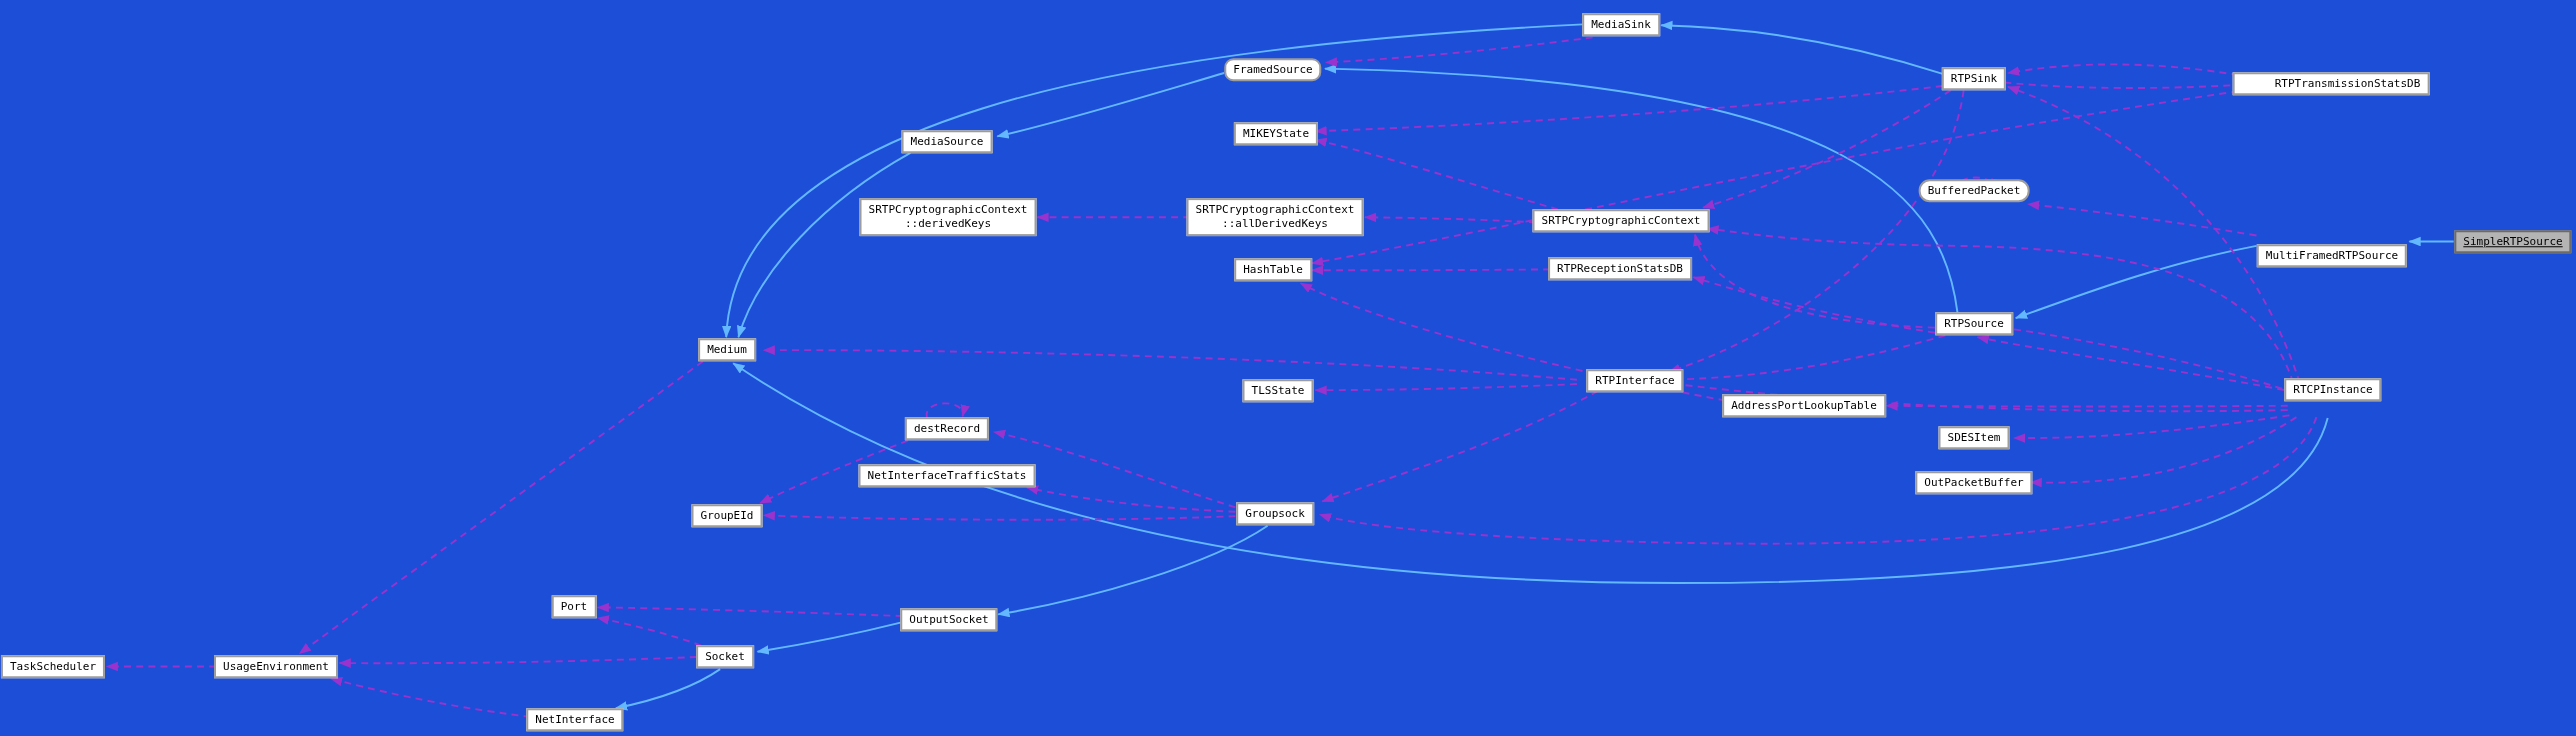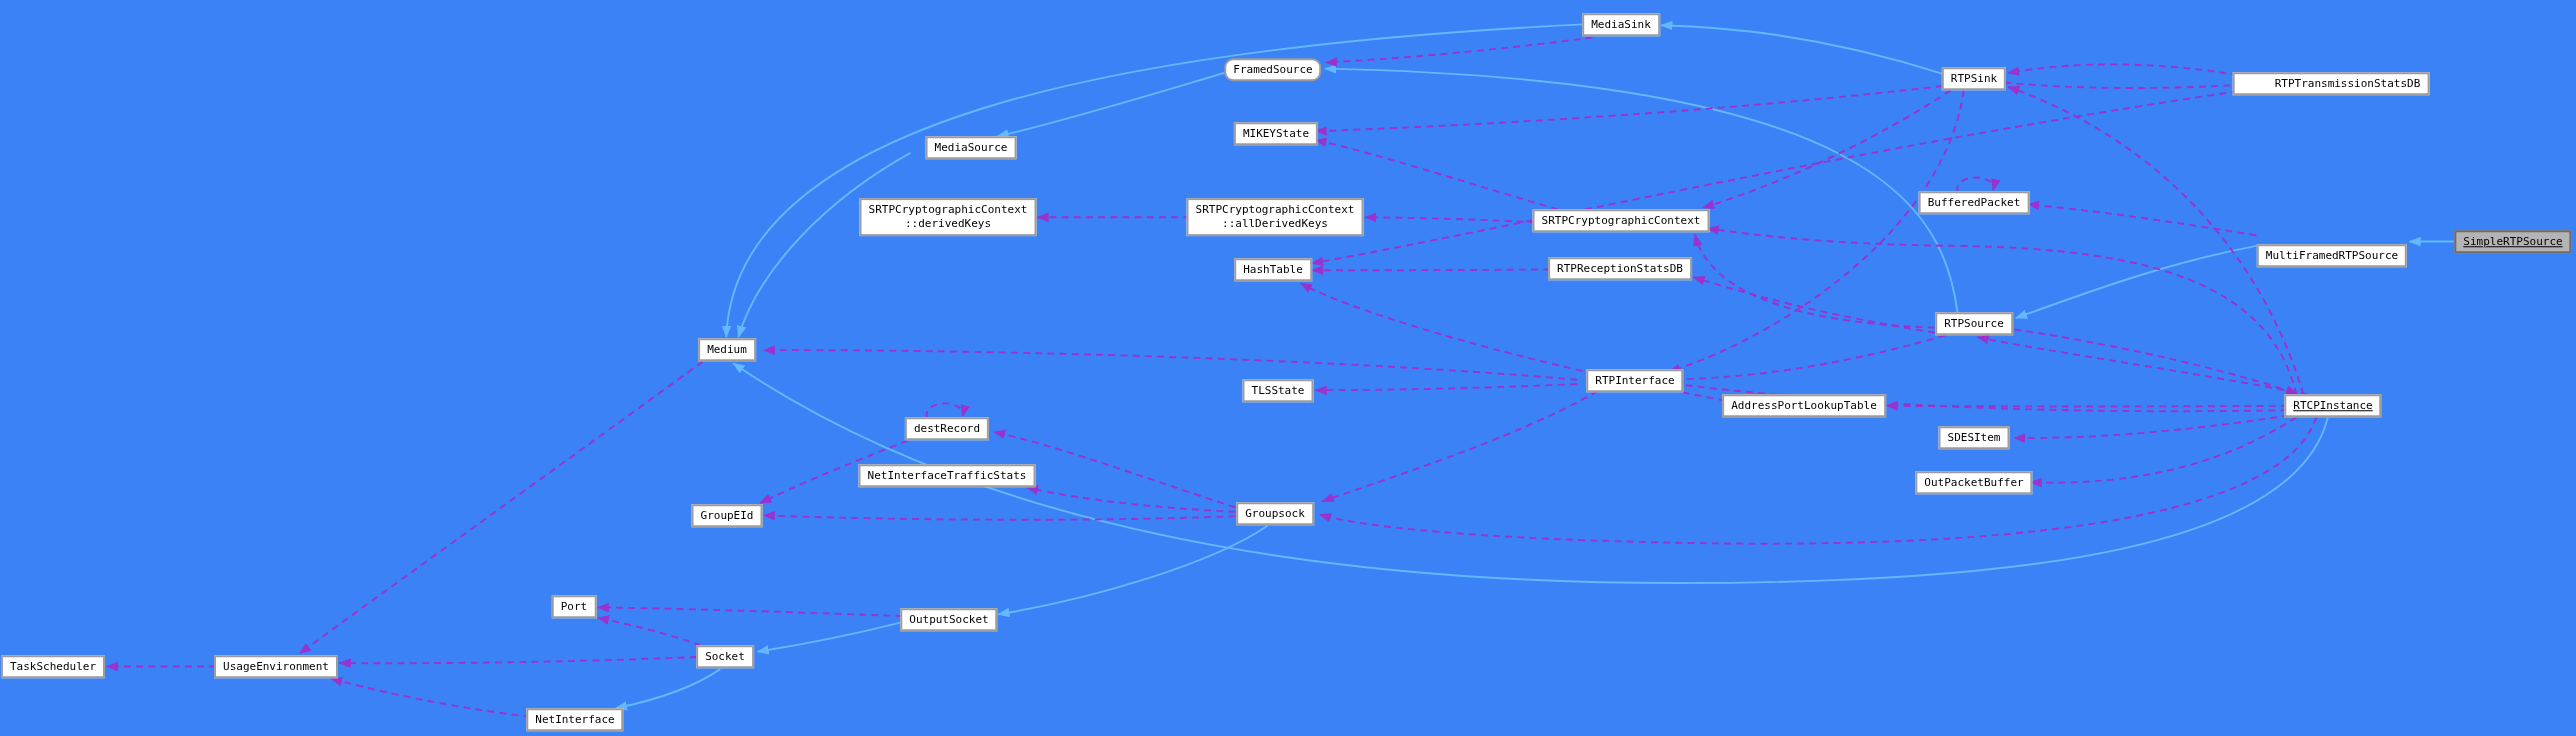--- a/index.html
+++ b/index.html
@@ -1,16 +1,16 @@
 <!DOCTYPE html>
 <html style="font-size:14px"><head>
 <meta charset="utf-8">
 <style>
   html,body{margin:0;padding:0;background:#000;}
-  .stage{position:relative;width:2576px;height:736px;background:#3b82f6;overflow:hidden;
+  .stage{position:relative;width:2576px;height:736px;background:#1d4ed8;overflow:hidden;
          font-family:"DejaVu Sans Mono",monospace;}
   .stage svg{position:absolute;left:0;top:0;}
   .edge{fill:none;stroke-width:2.2px;}
   .edge-inheritance{stroke:#63b8ff;}
   .edge-usage{stroke:#9a32cd;stroke-dasharray:8 6;}
   .node{position:absolute;transform:translate(-50%,-50%);
         background:#ffffff;border:2.1px solid #9c9c9c;color:#000;
         font-size:11px;line-height:1.3;padding:2.6px 7px;text-align:center;
         white-space:nowrap;cursor:pointer;z-index:2;}
   .node.hl{background:#b4b4b4;border-color:#6b6b6b;text-decoration:underline;}
@@ -87,27 +87,27 @@
       </div>
       <div class="node" style="left: 1273px; top: 70px; border-radius: 9px;">
         <div>FramedSource</div>
       </div>
       <div class="node" style="left: 1974px; top: 79px;">
         <div>RTPSink</div>
       </div>
       <div class="node" style="left: 2331px; top: 84px; padding-left: 40px;">
         <div>RTPTransmissionStatsDB</div>
       </div>
-      <div class="node" style="left: 947px; top: 148px; margin-left: 24px;">
+      <div class="node" style="left: 947px; top: 142px;">
         <div>MediaSource</div>
       </div>
       <div class="node" style="left: 1276px; top: 134px;">
         <div>MIKEYState</div>
       </div>
-      <div class="node" style="left: 1974px; top: 203px;">
+      <div class="node" style="left: 1974px; top: 191px; border-radius: 11px;">
         <div>BufferedPacket</div>
       </div>
       <div class="node" style="left: 948px; top: 217px;">
         <div>SRTPCryptographicContext</div>
         <div>::derivedKeys</div>
       </div>
       <div class="node" style="left: 1275px; top: 217px;">
         <div>SRTPCryptographicContext</div>
         <div>::allDerivedKeys</div>
       </div>
@@ -134,21 +134,21 @@
       </div>
       <div class="node" style="left: 1278px; top: 391px;">
         <div>TLSState</div>
       </div>
       <div class="node" style="left: 1621px; top: 381px; margin-left: 14px;">
         <div>RTPInterface</div>
       </div>
       <div class="node" style="left: 1804px; top: 406px;">
         <div>AddressPortLookupTable</div>
       </div>
-      <div class="node" style="left: 2333px; top: 406px; text-decoration: underline;">
+      <div class="node" style="left: 2333px; top: 390px;">
         <div>RTCPInstance</div>
       </div>
       <div class="node" style="left: 1974px; top: 438px;">
         <div>SDESItem</div>
       </div>
       <div class="node" style="left: 1974px; top: 483px;">
         <div>OutPacketBuffer</div>
       </div>
       <div class="node" style="left: 947px; top: 429px;">
         <div>destRecord</div>

